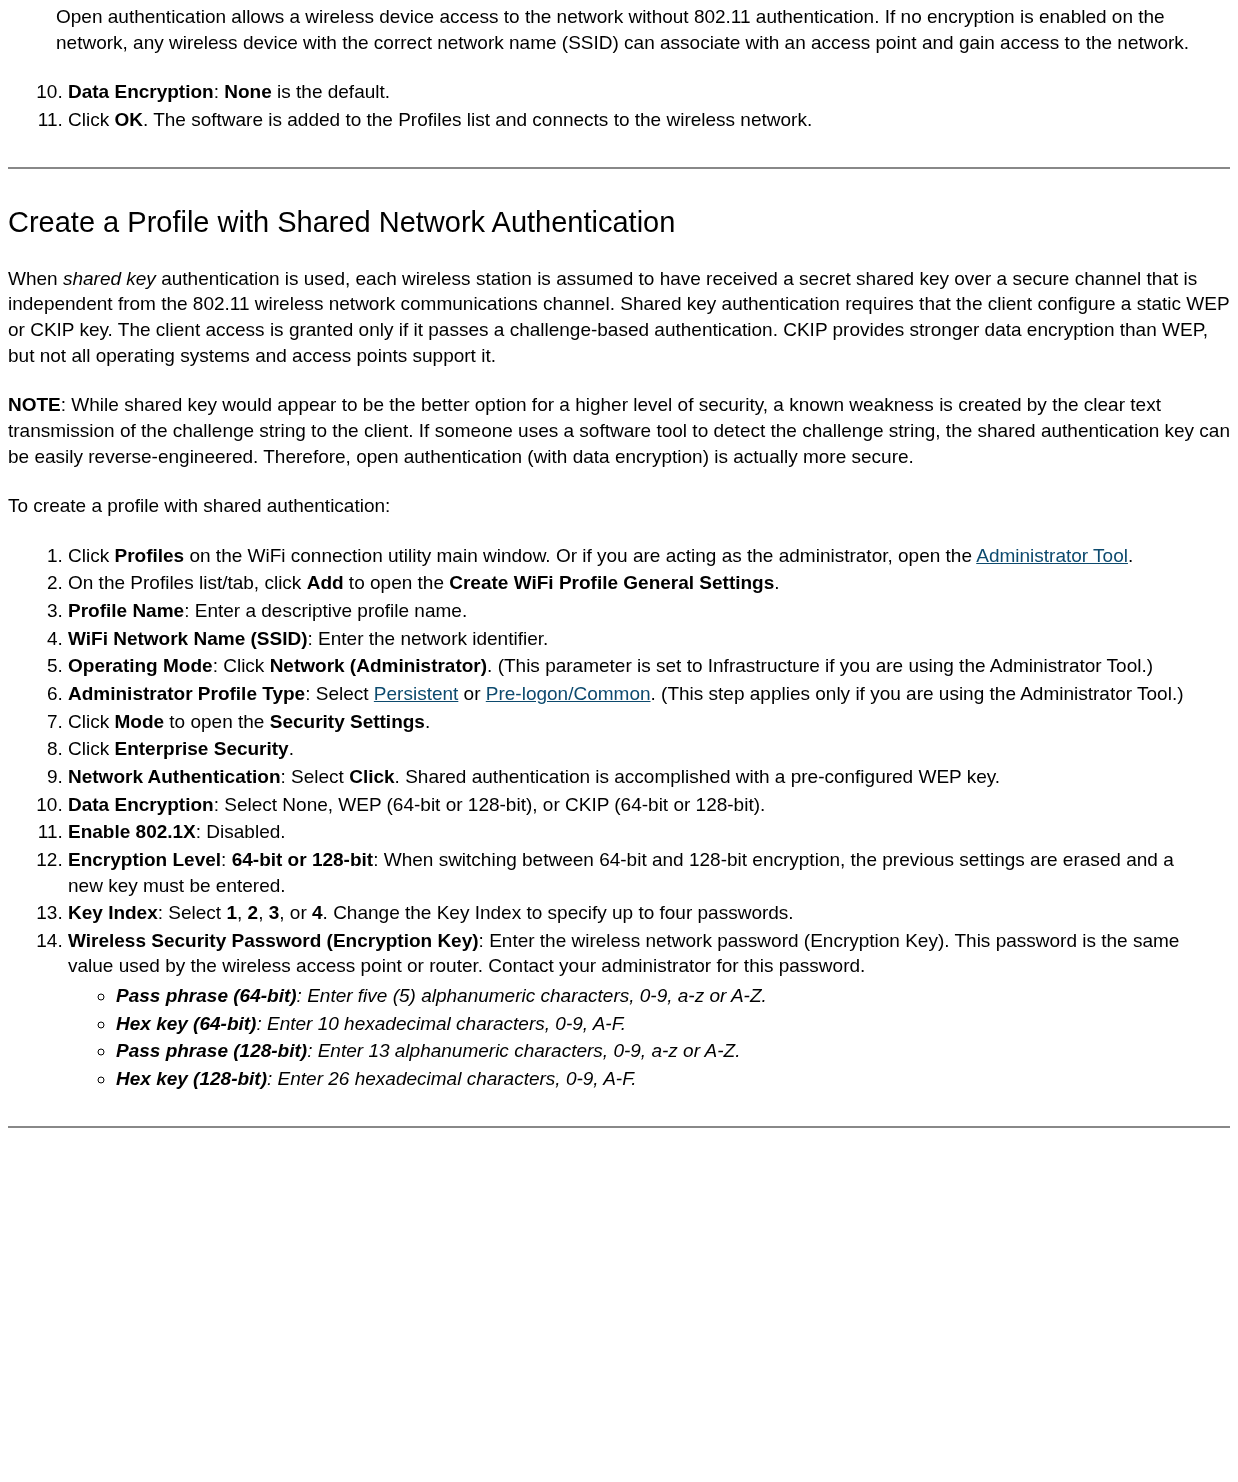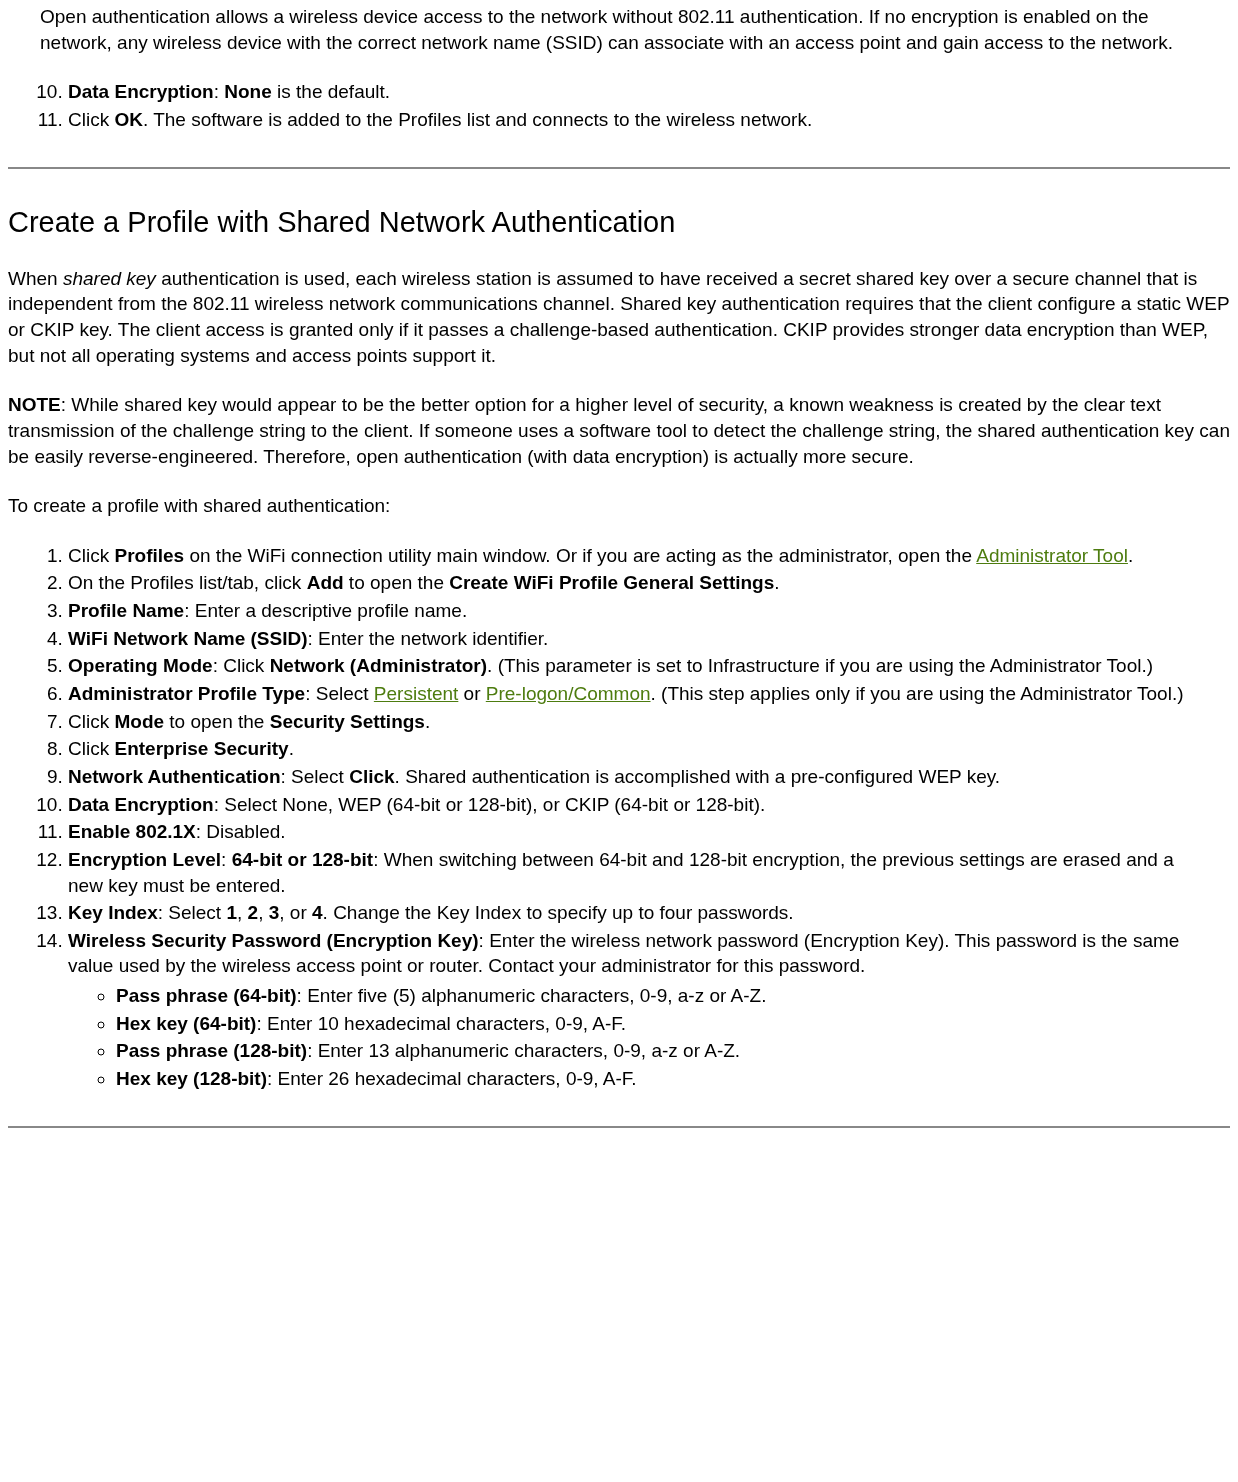--- a/index.html
+++ b/index.html
@@ -5,29 +5,29 @@
   html,body{margin:0;padding:0;}
   body{
     font-family:Verdana,Geneva,sans-serif;
     font-size:19px;
     line-height:1.35;
     color:#000;
     width:1238px;
     padding:0 8px 40px 8px;
     box-sizing:border-box;
   }
-  .indent-block{margin-left:32px;margin-right:20px;}
+  .indent-block{margin-left:48px;margin-right:20px;}
   ol.main-list{margin:0 20px 0 0;padding-left:60px;}
   ol.main-list>li{padding-left:0px;margin-bottom:2px;}
-  ol.sub-list{list-style-type:circle;margin:4px 0 0 0;padding-left:48px;}
+  ol.sub-list{list-style-type:circle;margin:4px 0 0 0;padding-left:48px;font-style:italic;}
   ol.sub-list>li{margin-bottom:2px;}
   h2{font-family:Verdana,Geneva,sans-serif;font-weight:normal;font-size:29px;margin:0 0 24px 0;}
   hr{border:none;border-top:2px solid #888;margin:34px 0 34px 0;}
   p{margin:0 0 24px 0;}
-  a{color:#4d7c0f;text-decoration:underline;}
+  a{color:#0c4a6e;text-decoration:underline;}
   b{font-weight:bold;}
   i{font-style:italic;}
   .spacer-top{height:4px;}
 </style>
 </head>
 <body>
 
 <div class="spacer-top"></div>
 
 <p class="indent-block">Open authentication allows a wireless device access to the network without 802.11 authentication. If no encryption is enabled on the network, any wireless device with the correct network name (SSID) can associate with an access point and gain access to the network.</p>

